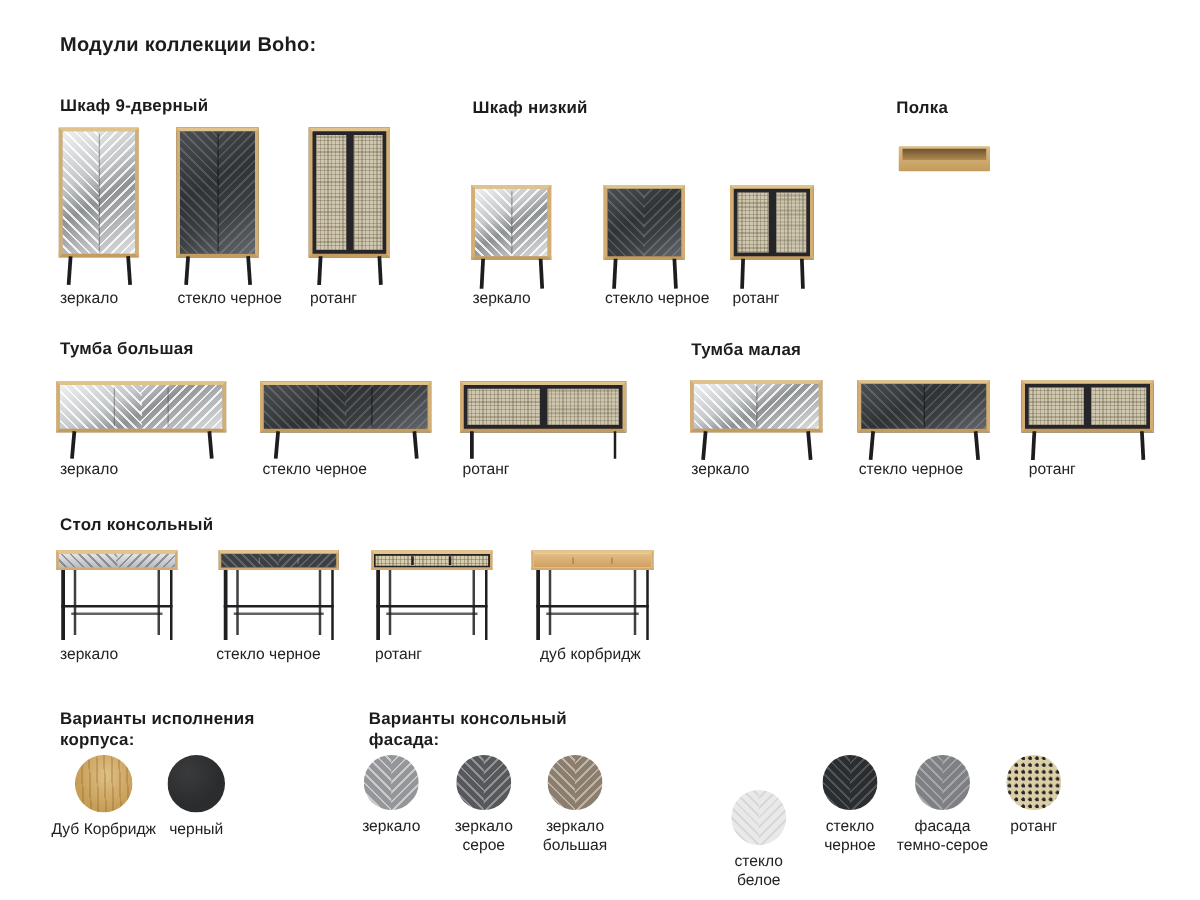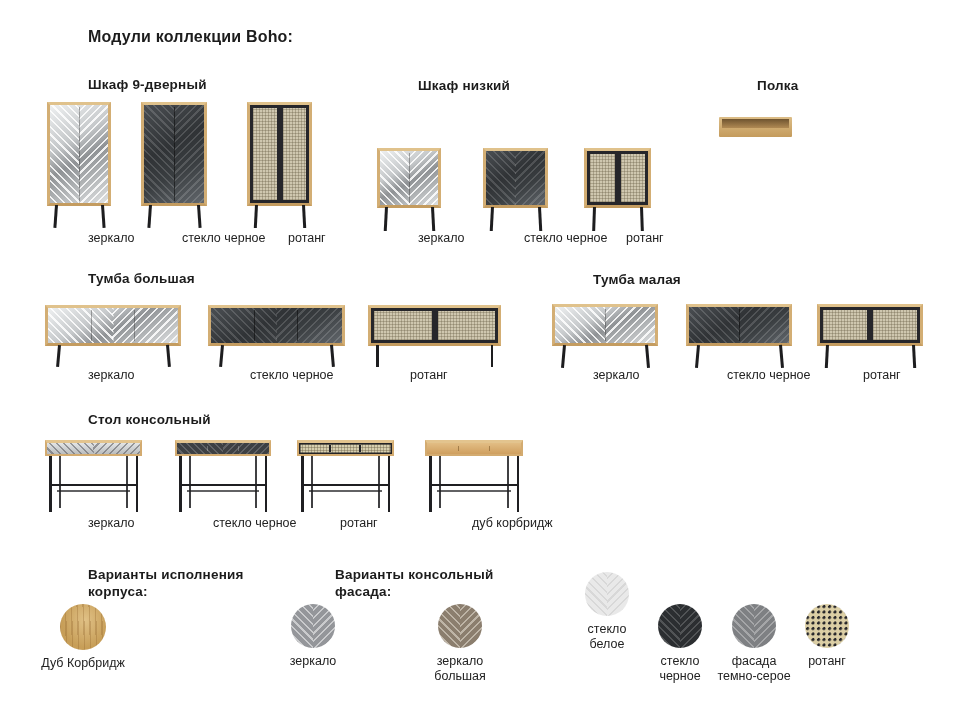--- a/index.html
+++ b/index.html
@@ -1,18 +1,18 @@
 <!DOCTYPE html>
 <html><head>
 <meta charset="utf-8">
 <style>
   html,body{margin:0;padding:0;background:#fff;}
   body{width:960px;height:720px;font-family:"Liberation Sans",sans-serif;color:#1c1c1c;}
   .stage{position:relative;width:960px;height:720px;background:#fff;overflow:hidden;}
-  .abs{position:absolute;margin-left:40px;}
+  .abs{position:absolute;}
   .title{font-size:16px;font-weight:bold;letter-spacing:.2px;}
   .sec-h{font-size:13.5px;font-weight:bold;letter-spacing:.2px;line-height:17px;}
   .lbl{font-size:12.5px;color:#222;white-space:nowrap;}
 
   
   .furn{position:absolute;}
   .cab-body{position:absolute;left:0;right:0;top:0;box-sizing:border-box;
     border:3px solid #d3ae74;border-top-color:#e0c28c;border-bottom-color:#c49c60;}
   .leg{position:absolute;width:2.5px;background:#1d1d1f;transform-origin:top center;}
   .seam{position:absolute;top:2px;bottom:2px;width:1px;background:rgba(20,20,20,.32);}
@@ -277,30 +277,38 @@
   <div class="abs lbl" style="left:300px;top:516px">ротанг</div>
   <div class="abs lbl" style="left:432px;top:516px">дуб корбридж</div>
 
   <div class="abs sec-h" style="left:48px;top:566px;width:165px">Варианты исполнения корпуса:</div>
   <div class="abs sec-h" style="left:295px;top:566px;width:165px">Варианты консольный фасада:</div>
 
   <div class="sw-cell" style="left:38px;top:604px;width:90px">
     <div class="sw grain" style="width: 46px; height: 46px; background-color: rgb(199, 158, 88);"></div>
     <div class="sw-lbl">Дуб Корбридж</div>
   </div>
+  <div class="sw-cell" style="left:122px;top:604px;width:70px">
+    <div class="sw plainblk" style="width: 46px; height: 46px; background-color: rgb(43, 44, 46);"></div>
+    <div class="sw-lbl">черный</div>
+  </div>
 
   <div class="sw-cell" style="left:276px;top:604px;width:74px">
     <div class="sw chev" style="width: 44px; height: 44px; --stripe: rgba(255,255,255,.5); background-color: rgb(148, 150, 154);"></div>
     <div class="sw-lbl">зеркало</div>
   </div>
+  <div class="sw-cell" style="left:350px;top:604px;width:74px">
+    <div class="sw chev" style="width: 44px; height: 44px; --stripe: rgba(255,255,255,.35); background-color: rgb(86, 88, 92);"></div>
+    <div class="sw-lbl">зеркало серое</div>
+  </div>
   <div class="sw-cell" style="left:423px;top:604px;width:74px">
     <div class="sw chev" style="width: 44px; height: 44px; --stripe: rgba(240,234,222,.5); background-color: rgb(139, 126, 110);"></div>
     <div class="sw-lbl">зеркало большая</div>
   </div>
-  <div class="sw-cell" style="left:570px;top:572px;width:74px">
+  <div class="sw-cell" style="left:570px;top:632px;width:74px">
     <div class="sw chev" style="width: 44px; height: 44px; --stripe: rgba(195,195,195,.45); background-color: rgb(233, 233, 233);"></div>
     <div class="sw-lbl">стекло белое</div>
   </div>
   <div class="sw-cell" style="left:643px;top:604px;width:74px">
     <div class="sw chev" style="width: 44px; height: 44px; --stripe: rgba(255,255,255,.18); background-color: rgb(43, 46, 49);"></div>
     <div class="sw-lbl">стекло черное</div>
   </div>
   <div class="sw-cell" style="left:713px;top:604px;width:82px">
     <div class="sw chev" style="width: 44px; height: 44px; --stripe: rgba(255,255,255,.3); background-color: rgb(126, 128, 131);"></div>
     <div class="sw-lbl">фасада темно-серое</div>

